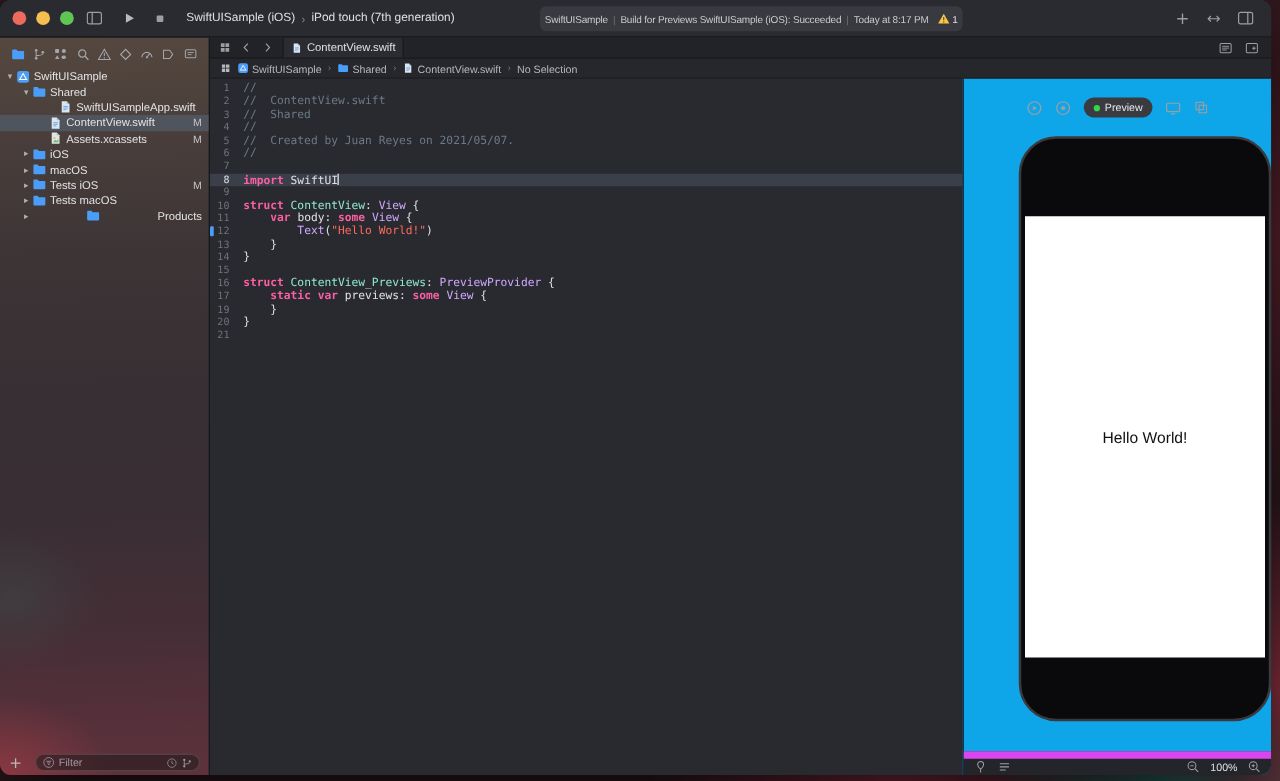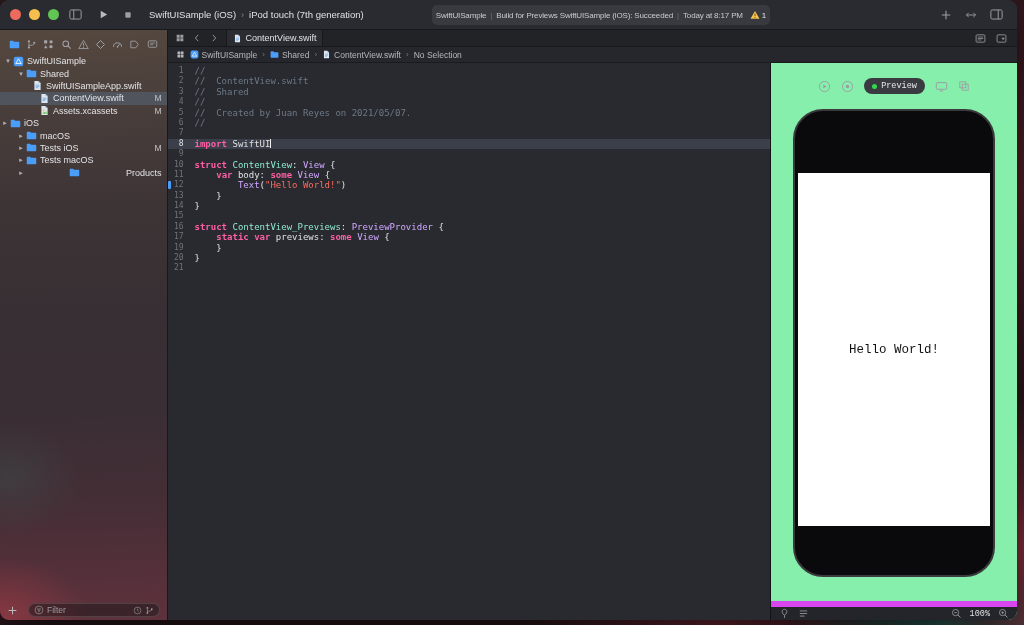--- a/index.html
+++ b/index.html
@@ -88,26 +88,26 @@
   .code-line.current { background:#3a3f4a; }
   .code-line.current .gutter { color:#dfe0e3; }
   .gutter { flex:0 0 21px; text-align:right; padding-right:5px; color:#70737a; font-size:8px; }
   .code-text { white-space:pre; padding-left:6px; }
   .tok-k{color:#fc5fa3;font-weight:bold} .tok-c{color:#6c7986} .tok-t{color:#8ee8d0}
   .tok-s{color:#d0a8ff} .tok-str{color:#fc6a5d} .tok-p{color:#dfe0e3}
   .cursor { display:inline-block; width:1px; height:9px; background:#f0f0f2; vertical-align:-1px; }
   .change-marker { position:absolute; left:0; top:1px; width:3px; height:8px; background:#4a9df8; border-radius:1px; }
 
   
-  .canvas-pane { flex:0 0 247px; background:#86efac; border-left:1px solid #121316; display:flex; flex-direction:column;font-family:Liberation Mono, monospace; }
+  .canvas-pane { flex:0 0 247px; background:#0ea5e9; border-left:1px solid #121316; display:flex; flex-direction:column; }
   .preview-controls { flex:0 0 46px; display:flex; align-items:center; justify-content:center; gap:10px; color:#9d9ea4; }
   .preview-pill { height:16px; background:#3a3b41; border-radius:8px; display:flex; align-items:center;
     gap:4px; padding:0 8px; font-size:8.5px; color:#e6e7ea; }
   .green-dot { width:5px; height:5px; border-radius:50%; background:#32d74b; }
-  .device-wrap { flex:1; display:flex; justify-content:center; align-items:flex-start; }
+  .device-wrap { flex:1; display:flex; justify-content:flex-end; align-items:flex-start; }
   .device-frame { width:202px; height:468px; background:#0a0a0c; border:2px solid #3a3a3e; border-radius:30px; position:relative; }
   .device-screen { position:absolute; left:3px; right:3px; top:62px; bottom:49px; background:#fff;
     display:flex; align-items:center; justify-content:center; }
   .device-screen span { font-size:12.5px; color:#111; }
   .canvas-bottom { flex:0 0 19px; background:#24252a; border-top:6px solid #d946ef; display:flex;
     align-items:center; padding:0 8px; gap:8px; color:#9d9ea4; }
   .canvas-bottom .spacer{ flex:1; }
   .zoom-label { color:#dfe0e3; font-size:8.5px; }
 </style>
 </head>
@@ -237,21 +237,21 @@
             </div>
             <div class="tree-row" style="padding-left: 16px;">
               <span class="tree-chevron">▾</span>
               <span class="tree-icon folder-c">
                 <svg viewBox="0 0 12 12" aria-hidden="true">
                   <path d="M0.8 2.6c0-.5.4-.8.8-.8h2.9l1 1.2h4.9c.5 0 .8.4.8.8v5.6c0 .5-.4.8-.8.8H1.6c-.5 0-.8-.4-.8-.8z" fill="currentColor"></path>
                 </svg>
               </span>
               <span class="tree-label">Shared</span>
             </div>
-            <div class="tree-row" style="padding-left: 22px;">
+            <div class="tree-row" style="padding-left: 37px;">
               <span class="tree-chevron"></span>
               <span class="tree-icon">
                 <svg viewBox="0 0 12 12" aria-hidden="true">
                   <path d="M2.6 1h4.4l2.4 2.4v7.6H2.6z" fill="#dfe5ec"></path>
                   <path d="M7 1l2.4 2.4H7z" fill="#9fb6c9"></path>
                   <path d="M4 5.6h4M4 7h4M4 8.4h2.6" stroke="#4a9df8" stroke-width="0.7"></path>
                 </svg>
               </span>
               <span class="tree-label">SwiftUISampleApp.swift</span>
             </div>
@@ -273,21 +273,21 @@
                 <svg viewBox="0 0 12 12" aria-hidden="true">
                   <path d="M2.6 1h4.4l2.4 2.4v7.6H2.6z" fill="#dfe5ec"></path>
                   <path d="M7 1l2.4 2.4H7z" fill="#9fb6c9"></path>
                   <circle cx="5" cy="6" r="1" fill="#f5bf4f"></circle>
                   <path d="M3.6 9.6 5.6 7.4l1.2 1 1.6-1.6v2.8z" fill="#61c554"></path>
                 </svg>
               </span>
               <span class="tree-label">Assets.xcassets</span>
               <span class="tree-badge">M</span>
             </div>
-            <div class="tree-row" style="">
+            <div class="tree-row" style="padding-left: 16px;">
               <span class="tree-chevron">▸</span>
               <span class="tree-icon folder-c">
                 <svg viewBox="0 0 12 12" aria-hidden="true">
                   <path d="M0.8 2.6c0-.5.4-.8.8-.8h2.9l1 1.2h4.9c.5 0 .8.4.8.8v5.6c0 .5-.4.8-.8.8H1.6c-.5 0-.8-.4-.8-.8z" fill="currentColor"></path>
                 </svg>
               </span>
               <span class="tree-label">iOS</span>
             </div>
             <div class="tree-row" style="padding-left: 16px;">
               <span class="tree-chevron">▸</span>

